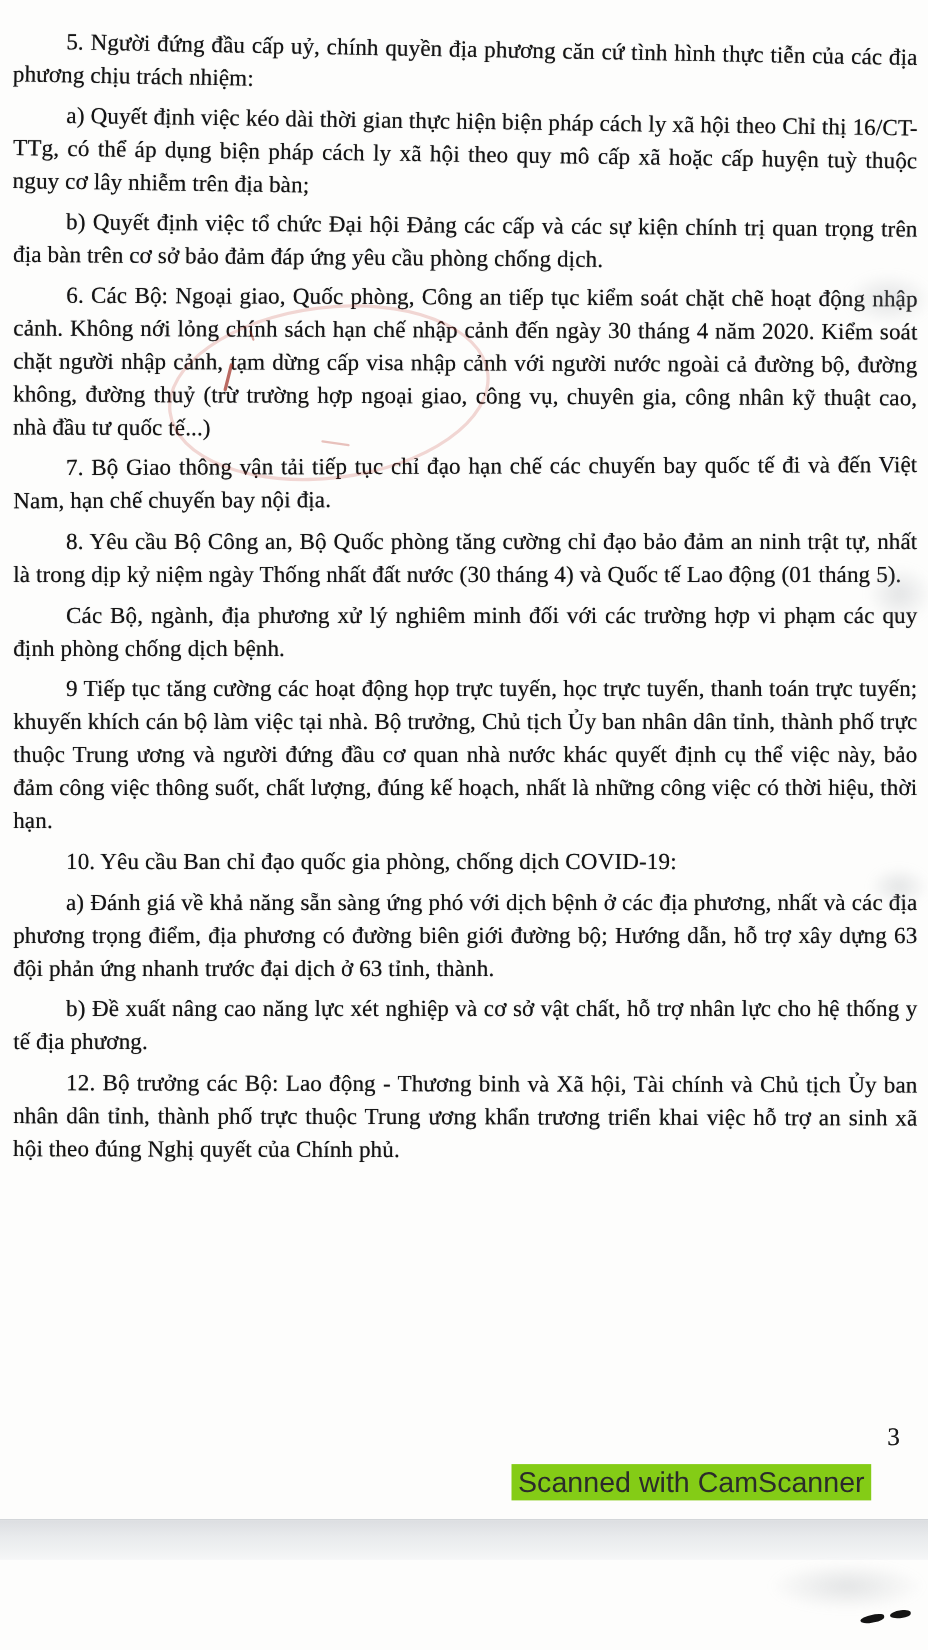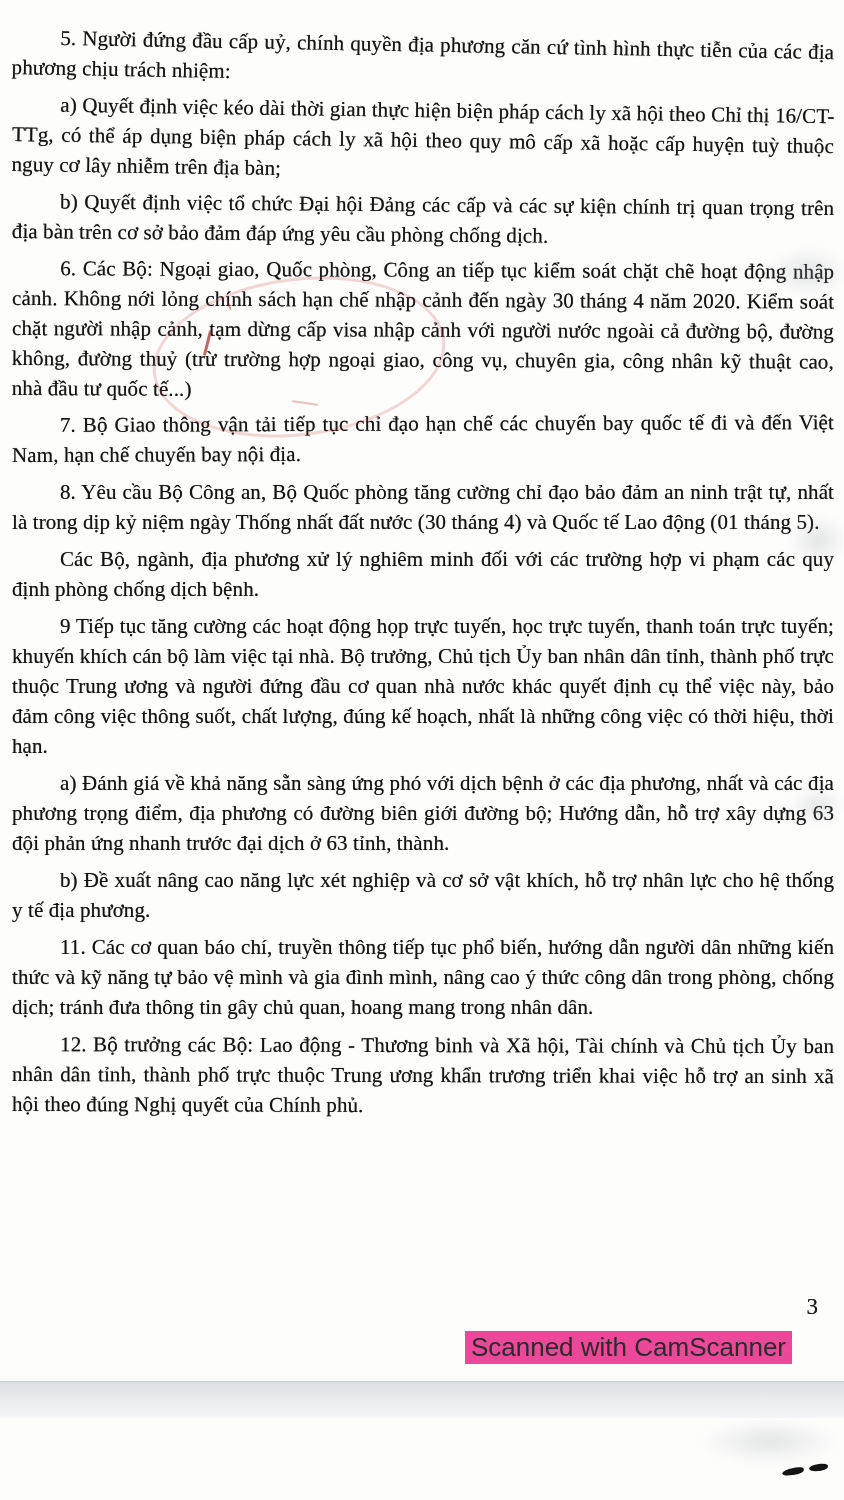--- a/index.html
+++ b/index.html
@@ -42,21 +42,21 @@
     font-size: 23px;
     color: #1a1a1a;
     text-shadow: 0 0 0.6px rgba(20,20,20,0.6);
   }
   .camscanner-label {
     position: absolute;
     top: 1331px; right: 52px;
     font-family: "Liberation Sans", "DejaVu Sans", sans-serif;
     font-size: 26px;
     color: #2b2b2b;
-    background: #ec4899;
+    background: #84cc16;
     padding: 1px 6px;
   }
   .band {
     position: absolute;
     top: 1381px; left: 0; width: 844px; height: 36px;
     background: linear-gradient(to bottom, #dcdee1 0%, #e8eaec 40%, #f5f6f7 100%);
     border-top: 1px solid #cfd2d5;
   }
 
   
@@ -109,23 +109,23 @@
 
   <div class="text-block">
     <p class="para sk-a">5. Người đứng đầu cấp uỷ, chính quyền địa phương căn cứ tình hình thực tiễn của các địa phương chịu trách nhiệm:</p>
     <p class="para sk-b">a) Quyết định việc kéo dài thời gian thực hiện biện pháp cách ly xã hội theo Chỉ thị 16/CT-TTg, có thể áp dụng biện pháp cách ly xã hội theo quy mô cấp xã hoặc cấp huyện tuỳ thuộc nguy cơ lây nhiễm trên địa bàn;</p>
     <p class="para sk-c">b) Quyết định việc tổ chức Đại hội Đảng các cấp và các sự kiện chính trị quan trọng trên địa bàn trên cơ sở bảo đảm đáp ứng yêu cầu phòng chống dịch.</p>
     <p class="para sk-d">6. Các Bộ: Ngoại giao, Quốc phòng, Công an tiếp tục kiểm soát chặt chẽ hoạt động nhập cảnh. Không nới lỏng chính sách hạn chế nhập cảnh đến ngày 30 tháng 4 năm 2020. Kiểm soát chặt người nhập cảnh, tạm dừng cấp visa nhập cảnh với người nước ngoài cả đường bộ, đường không, đường thuỷ (trừ trường hợp ngoại giao, công vụ, chuyên gia, công nhân kỹ thuật cao, nhà đầu tư quốc tế...)</p>
     <p class="para sk-e">7. Bộ Giao thông vận tải tiếp tục chỉ đạo hạn chế các chuyến bay quốc tế đi và đến Việt Nam, hạn chế chuyến bay nội địa.</p>
     <p class="para">8. Yêu cầu Bộ Công an, Bộ Quốc phòng tăng cường chỉ đạo bảo đảm an ninh trật tự, nhất là trong dịp kỷ niệm ngày Thống nhất đất nước (30 tháng 4) và Quốc tế Lao động (01 tháng 5).</p>
     <p class="para">Các Bộ, ngành, địa phương xử lý nghiêm minh đối với các trường hợp vi phạm các quy định phòng chống dịch bệnh.</p>
     <p class="para">9 Tiếp tục tăng cường các hoạt động họp trực tuyến, học trực tuyến, thanh toán trực tuyến; khuyến khích cán bộ làm việc tại nhà. Bộ trưởng, Chủ tịch Ủy ban nhân dân tỉnh, thành phố trực thuộc Trung ương và người đứng đầu cơ quan nhà nước khác quyết định cụ thể việc này, bảo đảm công việc thông suốt, chất lượng, đúng kế hoạch, nhất là những công việc có thời hiệu, thời hạn.</p>
+    <p class="para">10. Yêu cầu Ban chỉ đạo quốc gia phòng, chống dịch COVID-19:</p>
     <p class="para">a) Đánh giá về khả năng sẵn sàng ứng phó với dịch bệnh ở các địa phương, nhất và các địa phương trọng điểm, địa phương có đường biên giới đường bộ; Hướng dẫn, hỗ trợ xây dựng 63 đội phản ứng nhanh trước đại dịch ở 63 tỉnh, thành.</p>
-    <p class="para">b) Đề xuất nâng cao năng lực xét nghiệp và cơ sở vật khích, hỗ trợ nhân lực cho hệ thống y tế địa phương.</p>
-    <p class="para">11. Các cơ quan báo chí, truyền thông tiếp tục phổ biến, hướng dẫn người dân những kiến thức và kỹ năng tự bảo vệ mình và gia đình mình, nâng cao ý thức công dân trong phòng, chống dịch; tránh đưa thông tin gây chủ quan, hoang mang trong nhân dân.</p>
+    <p class="para">b) Đề xuất nâng cao năng lực xét nghiệp và cơ sở vật chất, hỗ trợ nhân lực cho hệ thống y tế địa phương.</p>
     <p class="para sk-f">12. Bộ trưởng các Bộ: Lao động - Thương binh và Xã hội, Tài chính và Chủ tịch Ủy ban nhân dân tỉnh, thành phố trực thuộc Trung ương khẩn trương triển khai việc hỗ trợ an sinh xã hội theo đúng Nghị quyết của Chính phủ.</p>
   </div>
 
   <div class="page-number">3</div>
 
   <div class="camscanner-label">Scanned with CamScanner</div>
 
   <div class="band"></div>
 
   <div class="stamp"></div>

